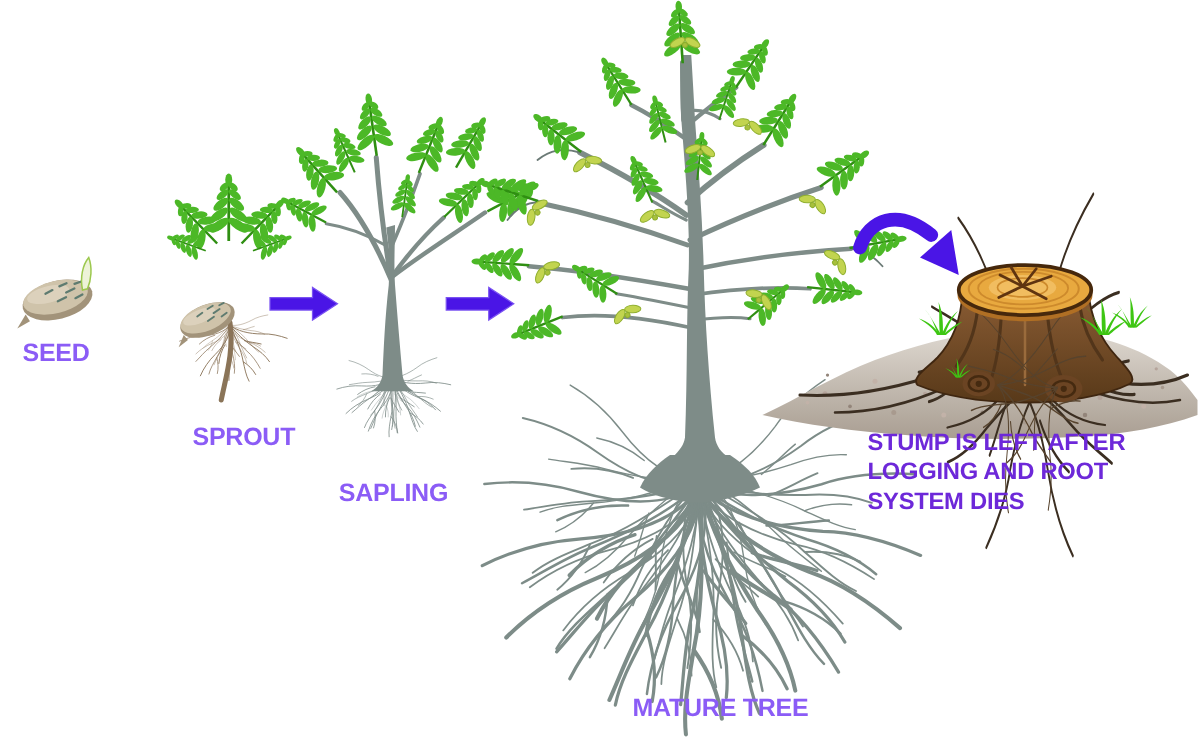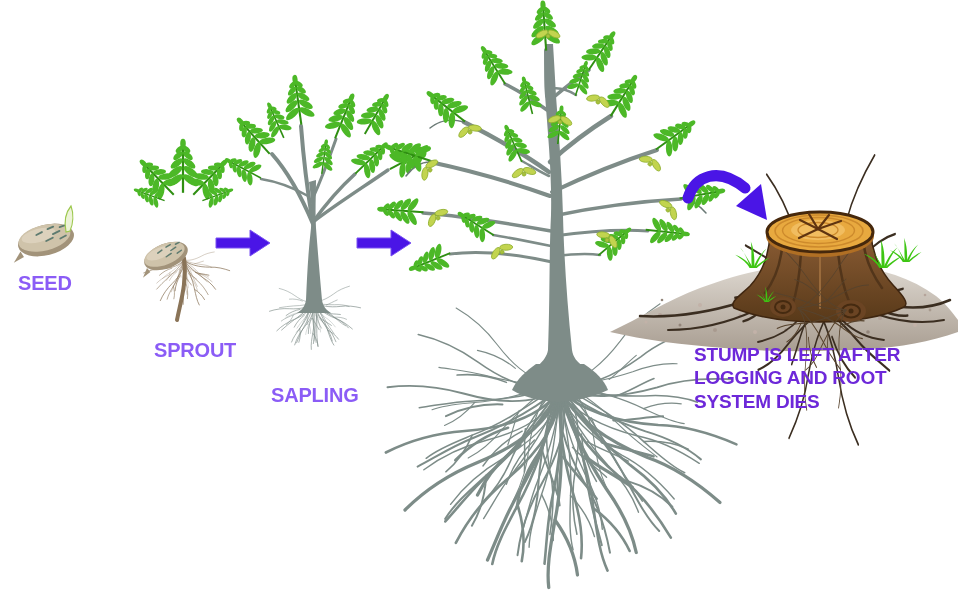--- a/index.html
+++ b/index.html
@@ -306,14 +306,15 @@
 
     <g>
       <path d="M688,198 C695,176 718,166 745,188" stroke="#4a15e6" stroke-width="11" fill="none" stroke-linecap="round"></path>
       <polygon points="767,220 736,206 761,184" fill="#4a15e6"></polygon>
     </g>
   </svg>
 
   <div class="stage-label" style="left:18px;top:272px;">SEED</div>
   <div class="stage-label" style="left:154px;top:339px;">SPROUT</div>
   <div class="stage-label" style="left:271px;top:352px;margin-top:32px;">SAPLING</div>
+  <div class="stage-label" style="left:506px;top:556px;">MATURE TREE</div>
   <div class="stage-caption" style="left:694px;top:343px;width:243px;">STUMP IS LEFT AFTER LOGGING AND ROOT SYSTEM DIES</div>
 </div>
 
 </body></html>

